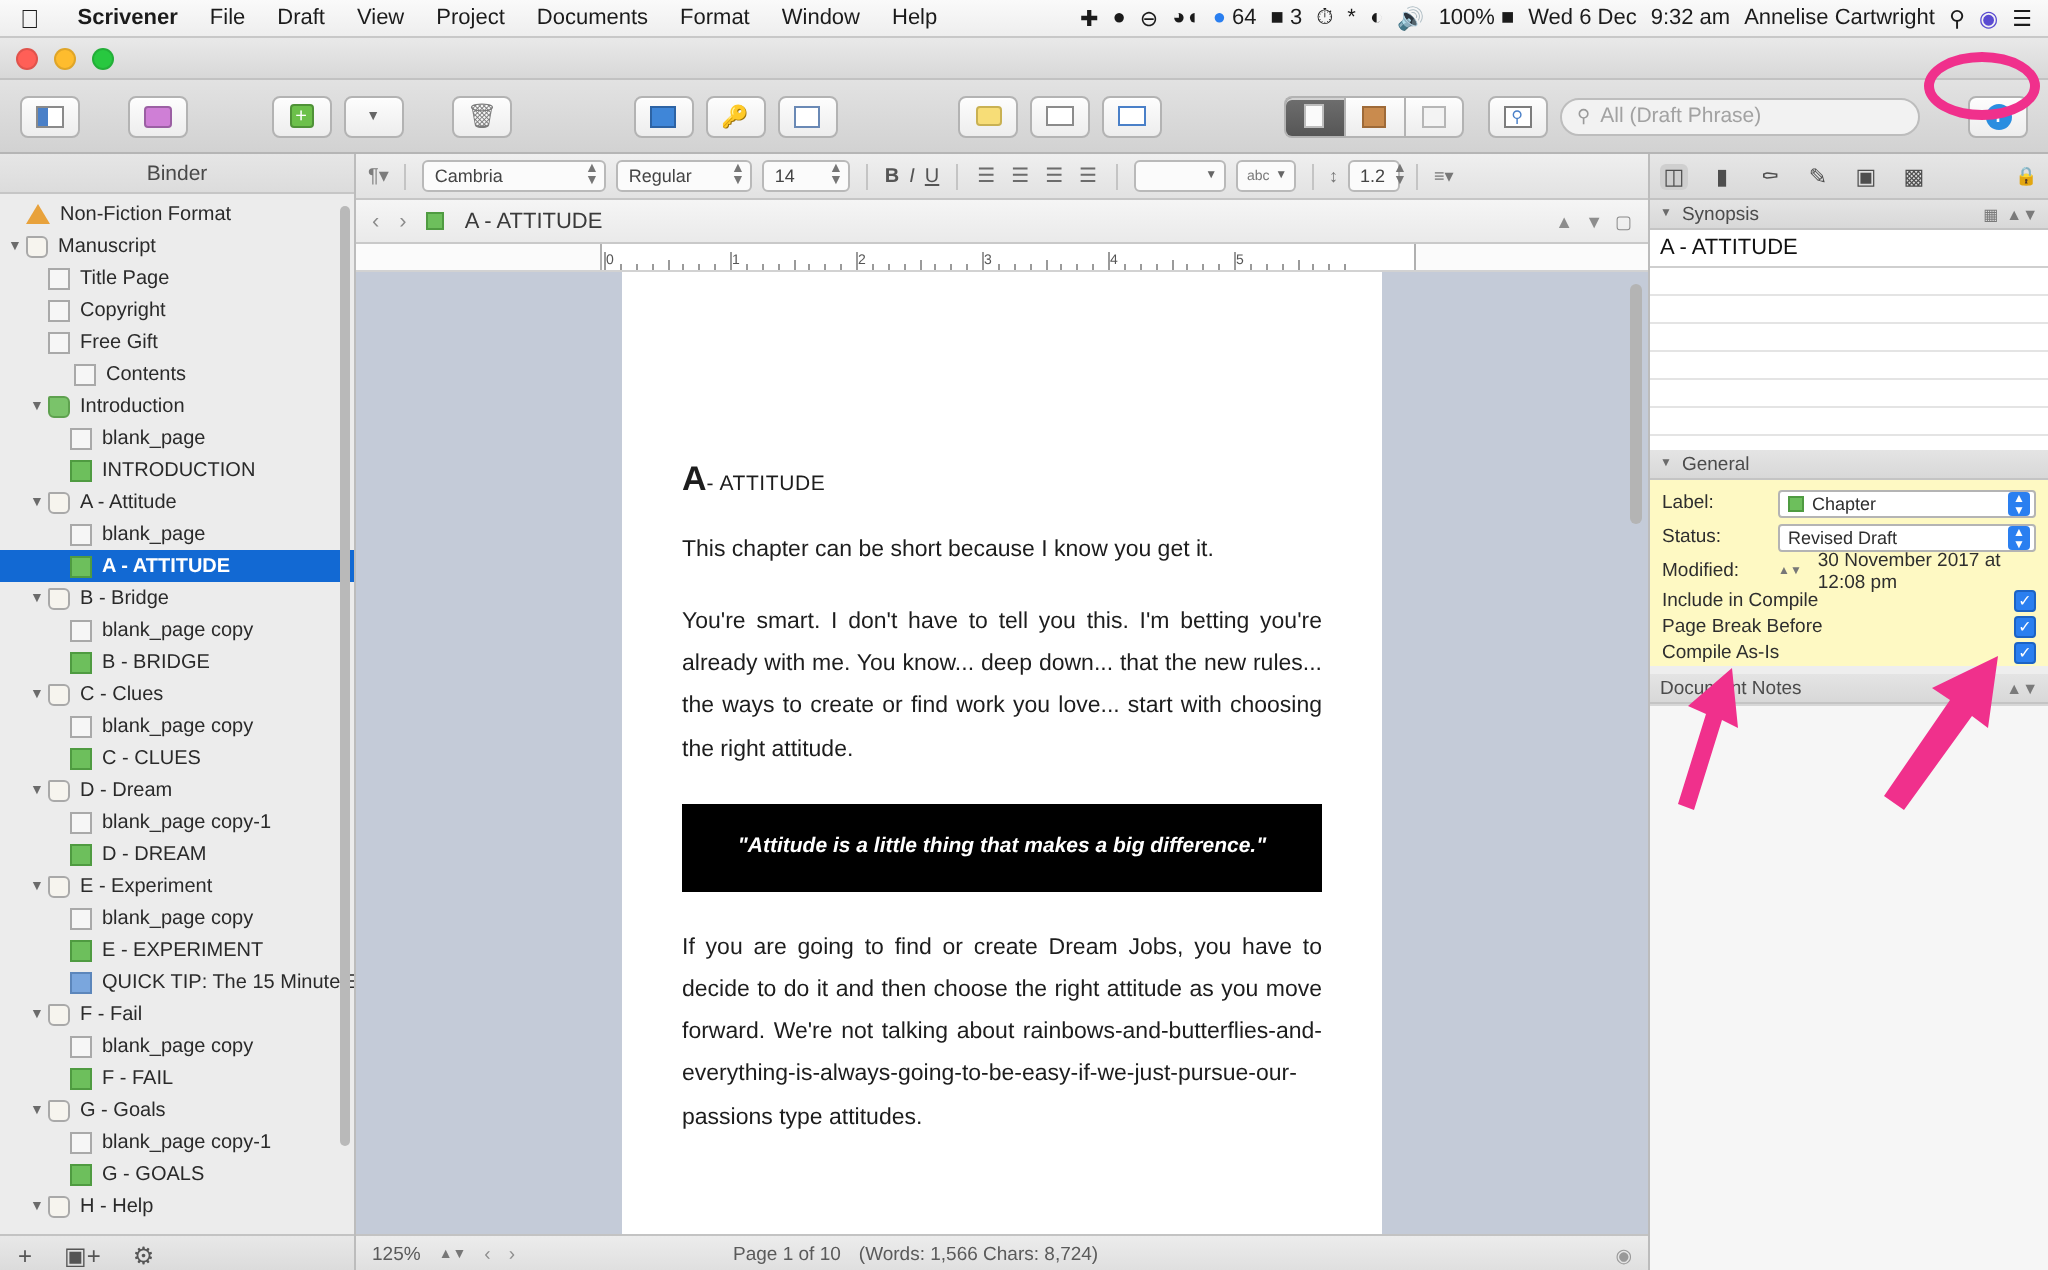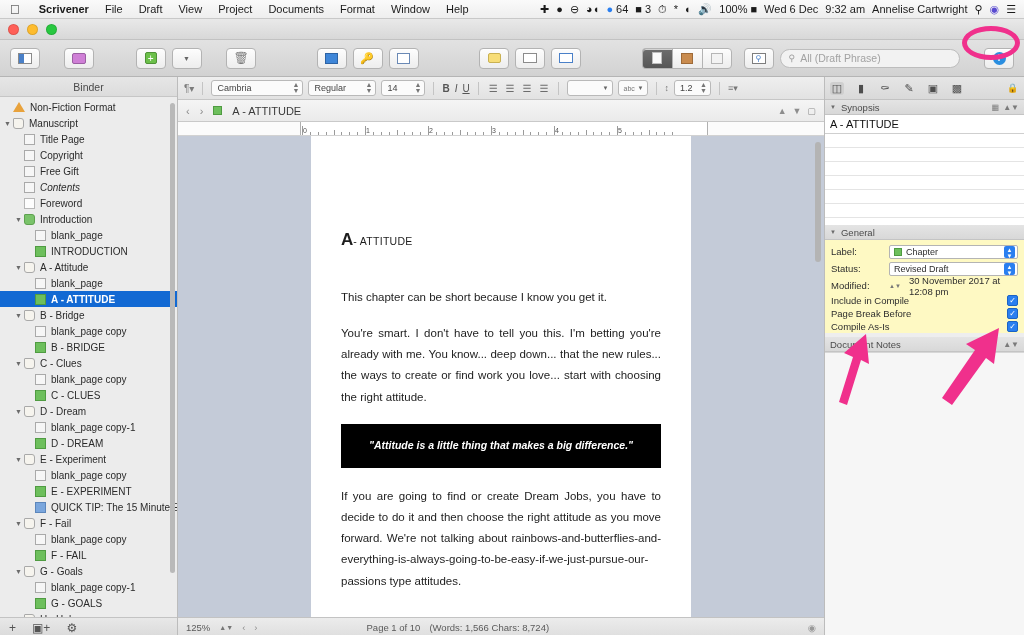--- a/index.html
+++ b/index.html
@@ -323,29 +323,24 @@
           <div class="brow" style="padding-left: 13px;">
             <span class="tw"></span>
             <span class="bico ic-doc"></span>
             <span>Copyright</span>
           </div>
           <div class="brow" style="padding-left: 13px;">
             <span class="tw"></span>
             <span class="bico ic-doc"></span>
             <span>Free Gift</span>
           </div>
-          <div class="brow" style="padding-left: 13px; font-style: italic;">
+          <div class="brow" style="padding-left: 26px;">
             <span class="tw"></span>
             <span class="bico ic-doc"></span>
             <span>Contents</span>
-          </div>
-          <div class="brow" style="padding-left: 13px;">
-            <span class="tw"></span>
-            <span class="bico ic-doc-blank"></span>
-            <span>Foreword</span>
           </div>
           <div class="brow" style="padding-left: 13px;">
             <span class="tw">▼</span>
             <span class="bico ic-folder green"></span>
             <span>Introduction</span>
           </div>
           <div class="brow" style="padding-left: 24px;">
             <span class="tw"></span>
             <span class="bico ic-doc"></span>
             <span>blank_page</span>
@@ -507,21 +502,21 @@
         <div class="fsep"></div>
         <div class="fctl" style="width:46px">
           <span style="margin-left:auto;font-size:6px;color:#666">▼</span>
         </div>
         <div class="fctl" style="width:30px">
           <span style="font-size:7px;color:#777">abc</span>
           <span style="margin-left:auto;font-size:6px;color:#666">▼</span>
         </div>
         <div class="fsep"></div>
         <span style="font-size:9px;color:#777">↕</span>
-        <div class="fctl" style="width:37px">
+        <div class="fctl" style="width:26px">
           <span>1.2</span>
           <span class="stepper">▲<br>▼</span>
         </div>
         <div class="fsep"></div>
         <span style="font-size:9px;color:#777">≡▾</span>
       </div>
 
       <div class="headerbar">
         <span class="hnav">‹</span>
         <span class="hnav">›</span>
@@ -588,21 +583,21 @@
           <div class="rtick" style="left: 462.625px; height: 3px;"></div>
           <div class="rtick" style="left: 470.5px; height: 5px;"></div>
           <div class="rtick" style="left: 478.375px; height: 3px;"></div>
           <div class="rtick" style="left: 486.25px; height: 3px;"></div>
           <div class="rtick" style="left: 494.125px; height: 3px;"></div>
         </div>
 
       <div class="canvas">
         <div class="page">
           <div class="pbody">
-            <p style="margin-bottom:32px">
+            <p style="margin-bottom:10px">
               <span class="dropA">A</span><span class="smallcaps">- ATTITUDE</span>
             </p>
             <p>This chapter can be short because I know you get it.</p>
             <p>You're smart. I don't have to tell you this. I'm betting you're already with me. You know... deep down... that the new rules... the ways to create or find work you love... start with choosing the right attitude.</p>
             <div class="quotebox">
               <div class="q">"Attitude is a little thing that makes a big difference."</div>
             </div>
             <p>If you are going to find or create Dream Jobs, you have to decide to do it and then choose the right attitude as you move forward. We're not talking about rainbows-and-butterflies-and-everything-is-always-going-to-be-easy-if-we-just-pursue-our-passions type attitudes.</p>
 
           </div>

